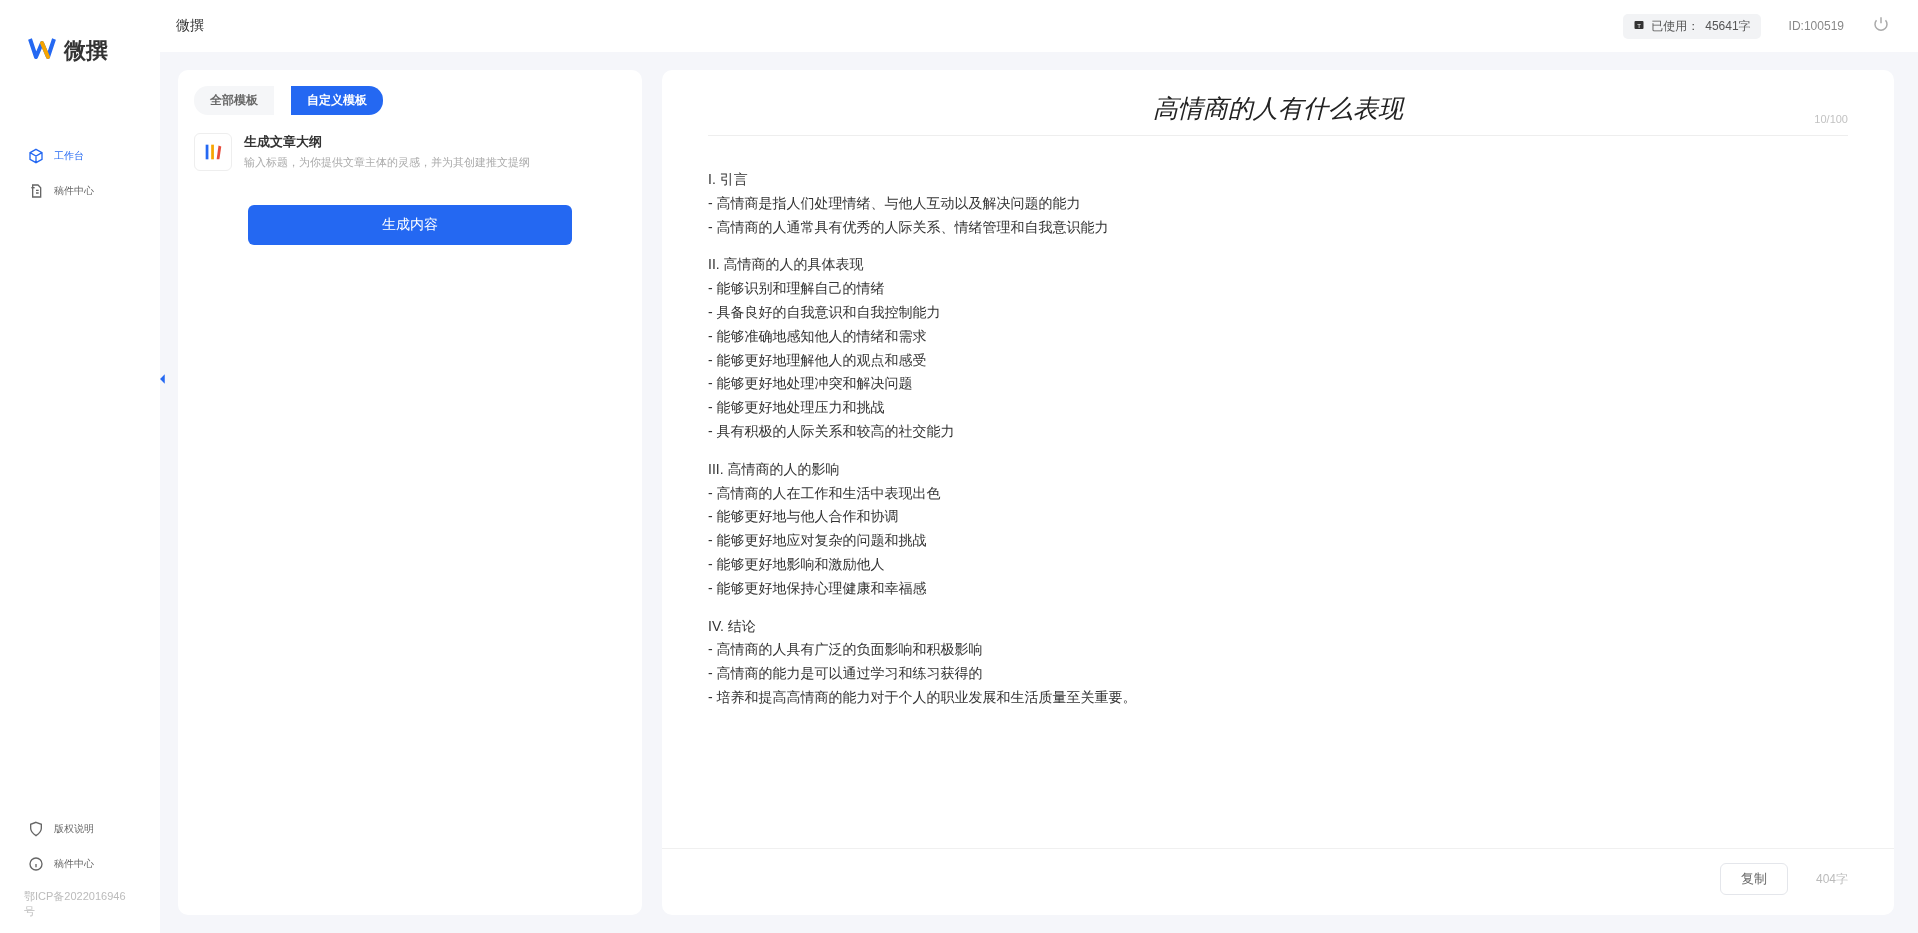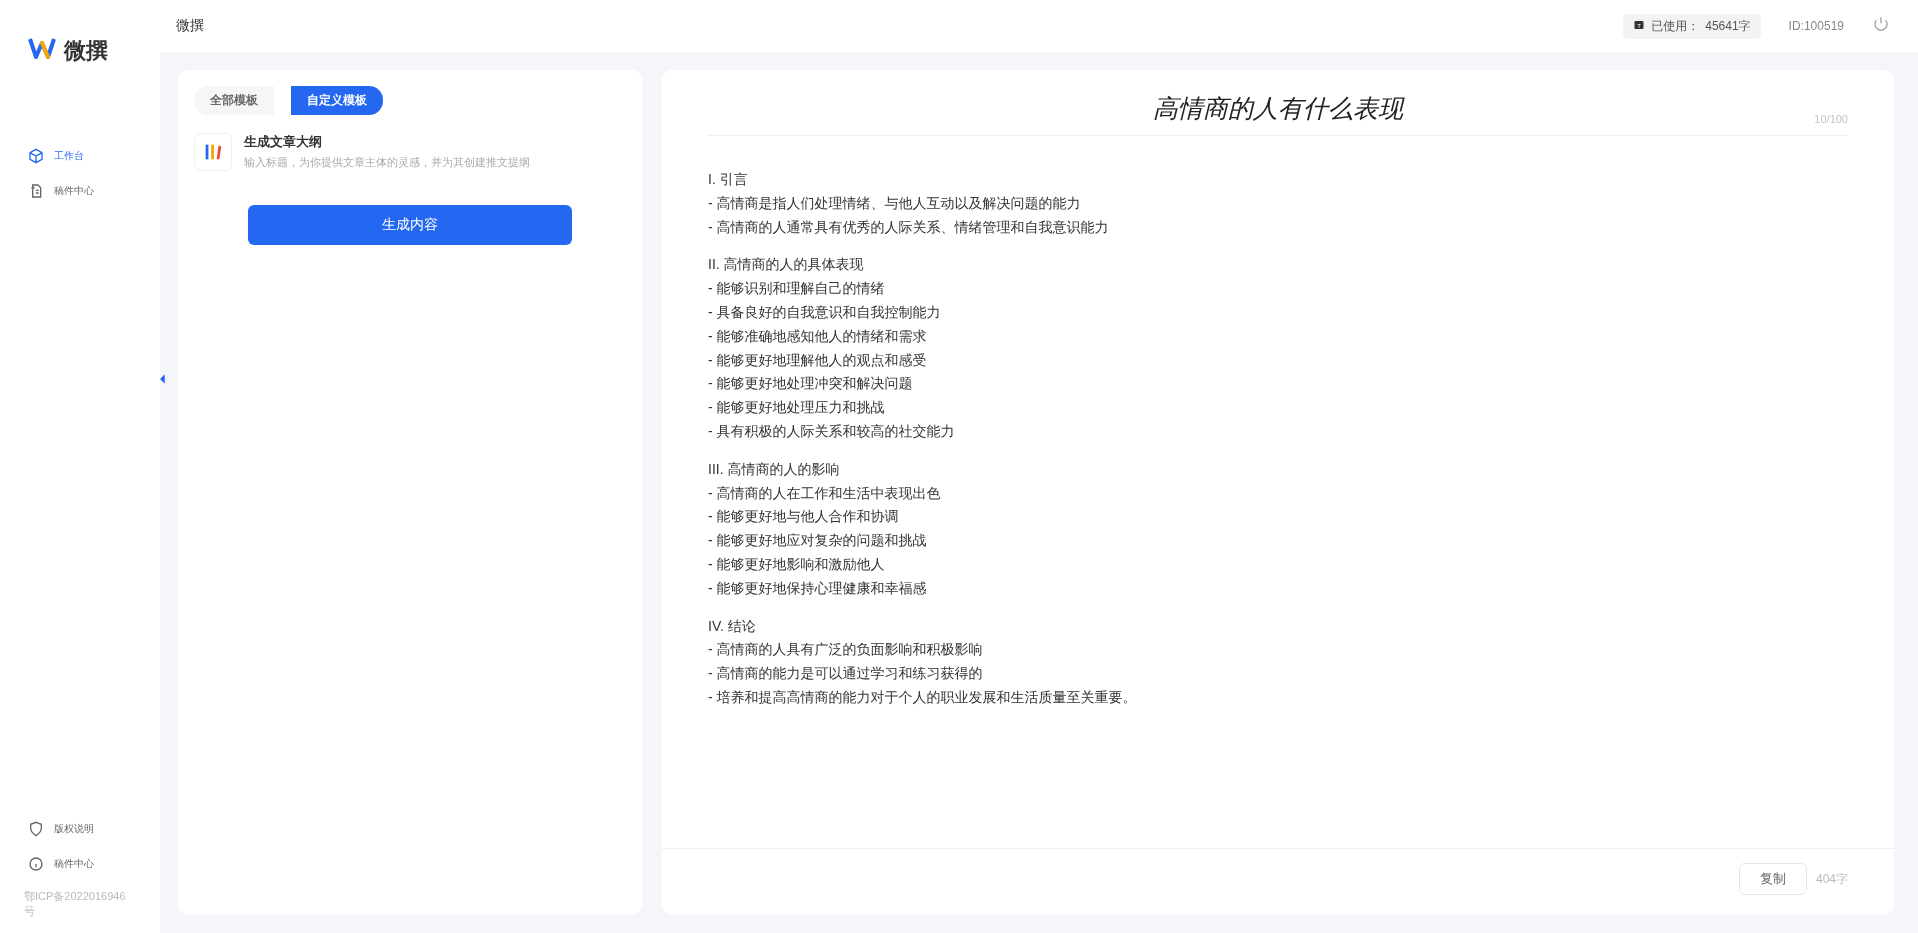--- a/index.html
+++ b/index.html
@@ -195,21 +195,21 @@
 .output-body {
   flex:1; overflow:auto;
   padding-top: 18px;
   font-size: 14px;
   color: #333;
   line-height: 1.7;
   white-space: pre-line;
 }
 .output-footer {
   display: flex; justify-content: flex-end; align-items:center;
-  gap: 9px;
+  gap: 28px;
   padding: 14px 46px 20px 0;
   border-top: 1px solid #f0f0f0;
 }
 .copy-btn {
   border: 1px solid #e4e6eb;
   background: #fff;
   color: #666;
   border-radius: 6px;
   padding: 6px 20px;
   font-size: 13px;

